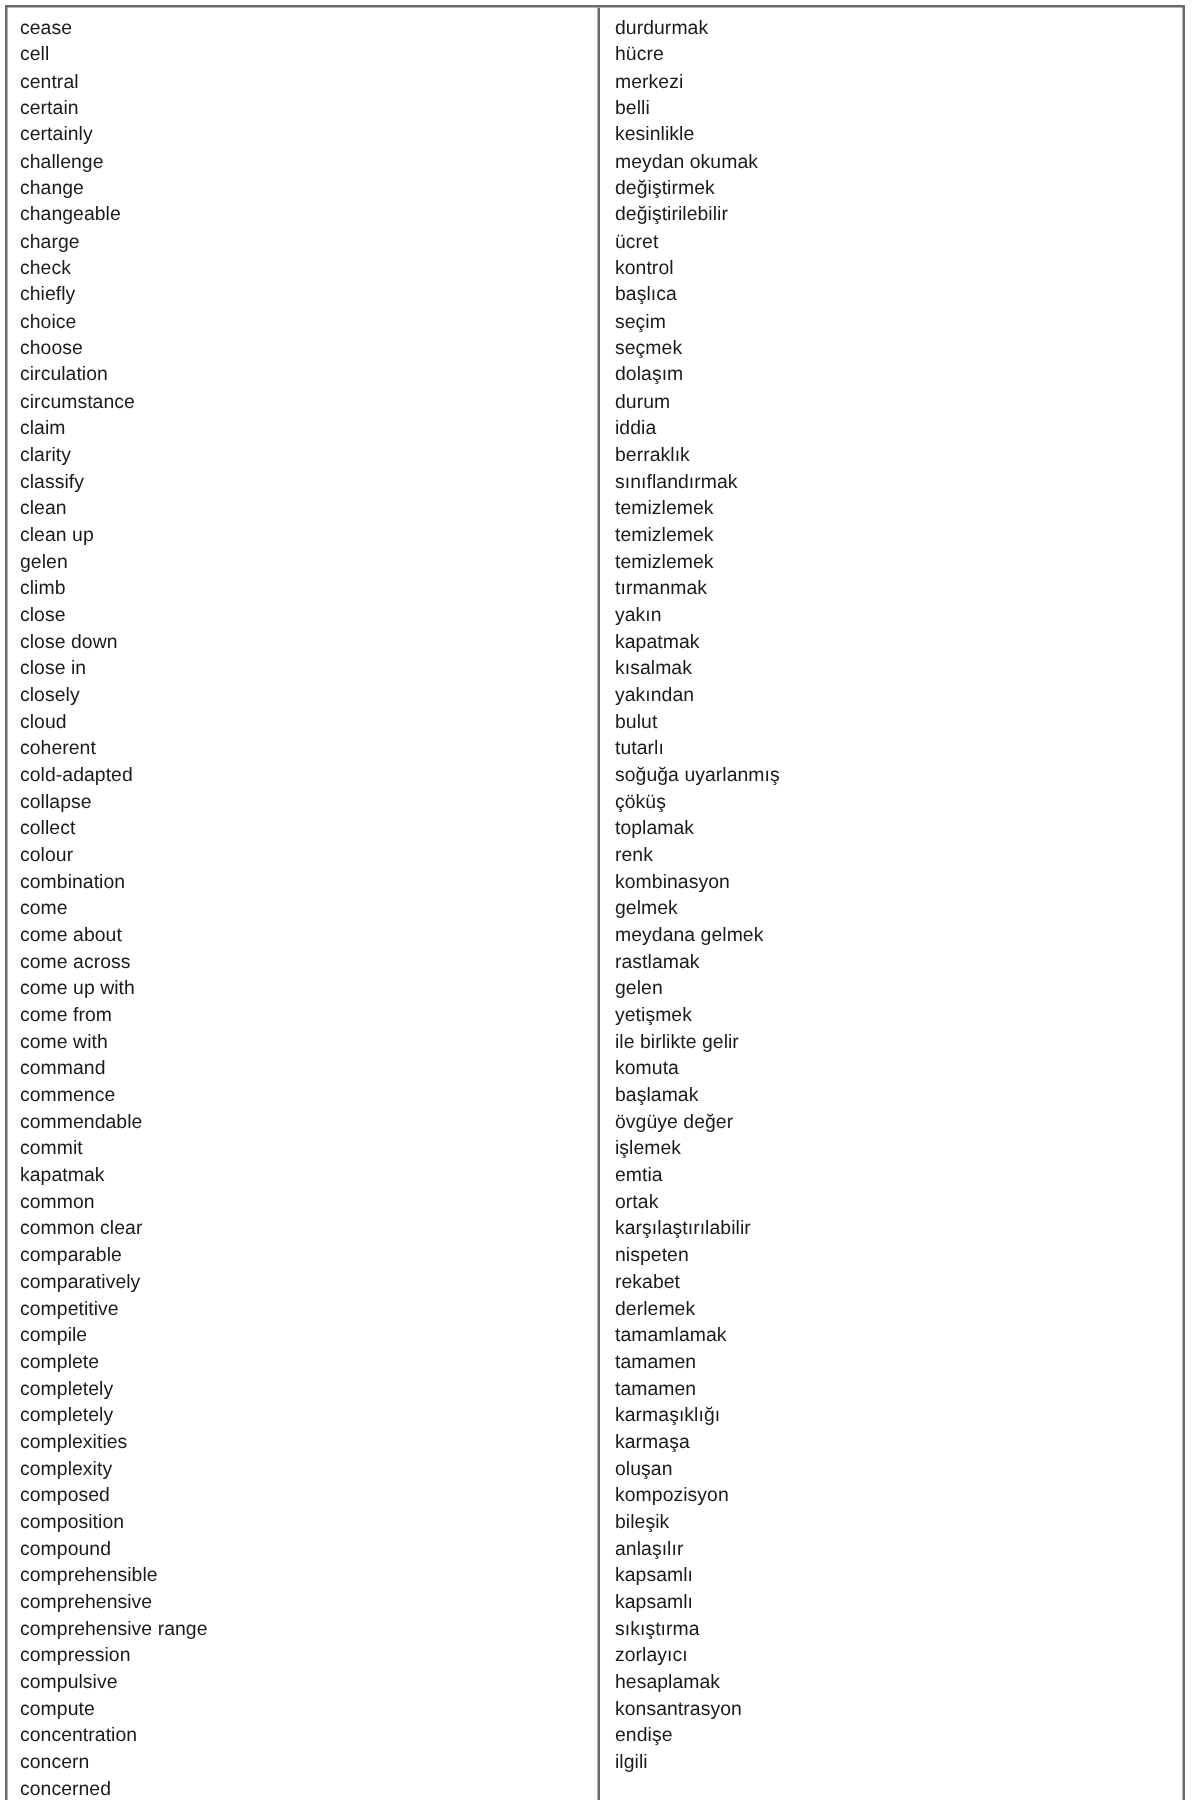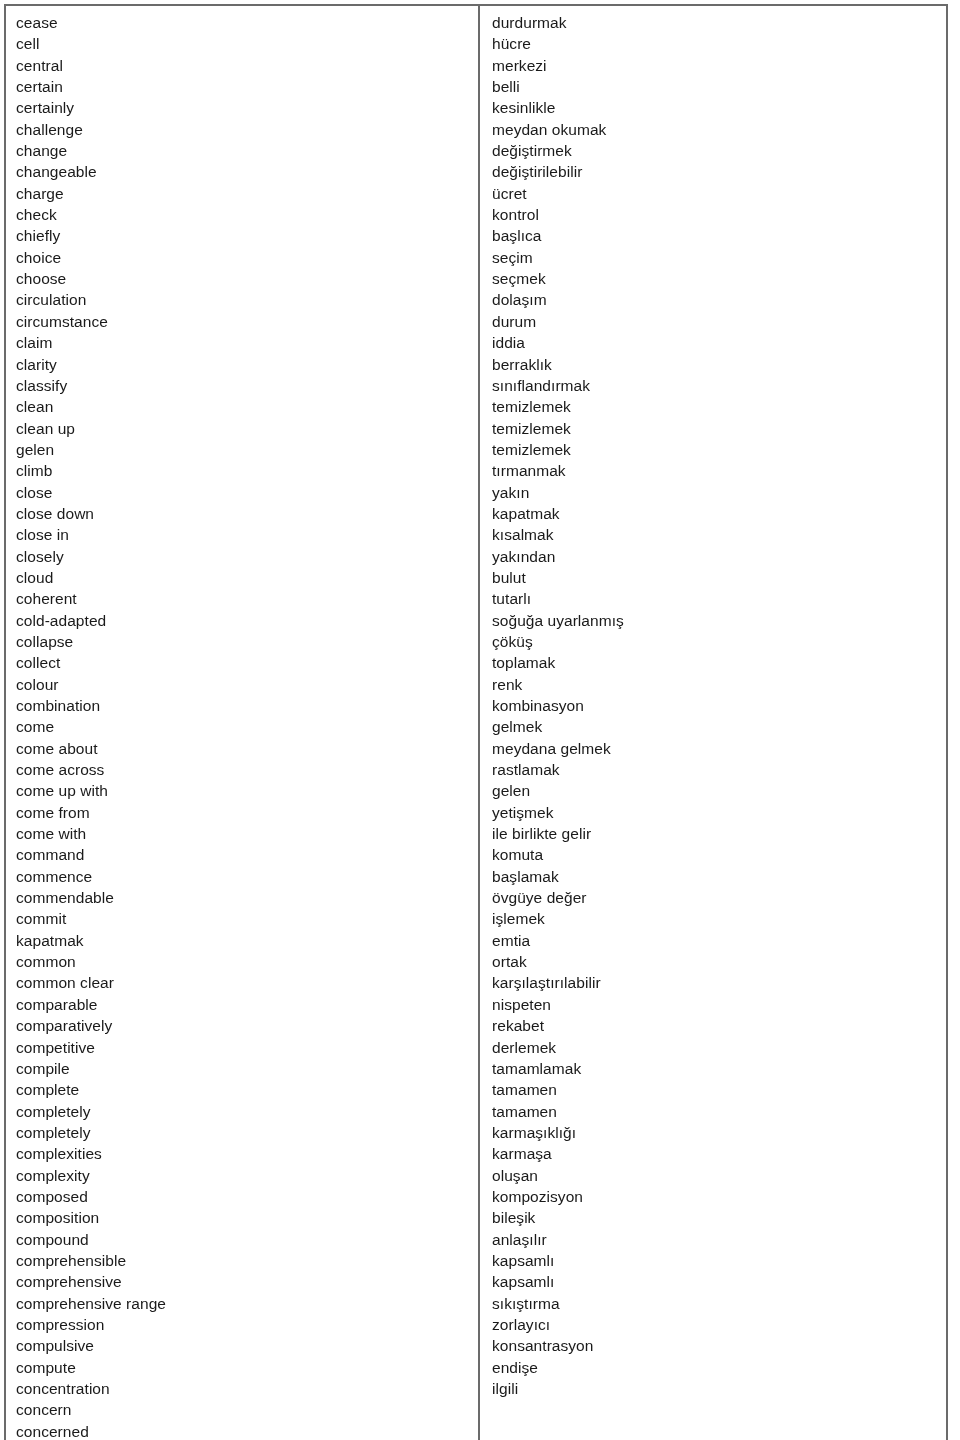--- a/index.html
+++ b/index.html
@@ -186,17 +186,18 @@
       <div class="term">karmaşıklığı</div>
       <div class="term">karmaşa</div>
       <div class="term">oluşan</div>
       <div class="term">kompozisyon</div>
       <div class="term">bileşik</div>
       <div class="term">anlaşılır</div>
       <div class="term">kapsamlı</div>
       <div class="term">kapsamlı</div>
       <div class="term">sıkıştırma</div>
       <div class="term">zorlayıcı</div>
+      <div class="term">hesaplamak</div>
       <div class="term">konsantrasyon</div>
       <div class="term">endişe</div>
       <div class="term">ilgili</div>
     </div>
 </div>
 
 </body></html>

